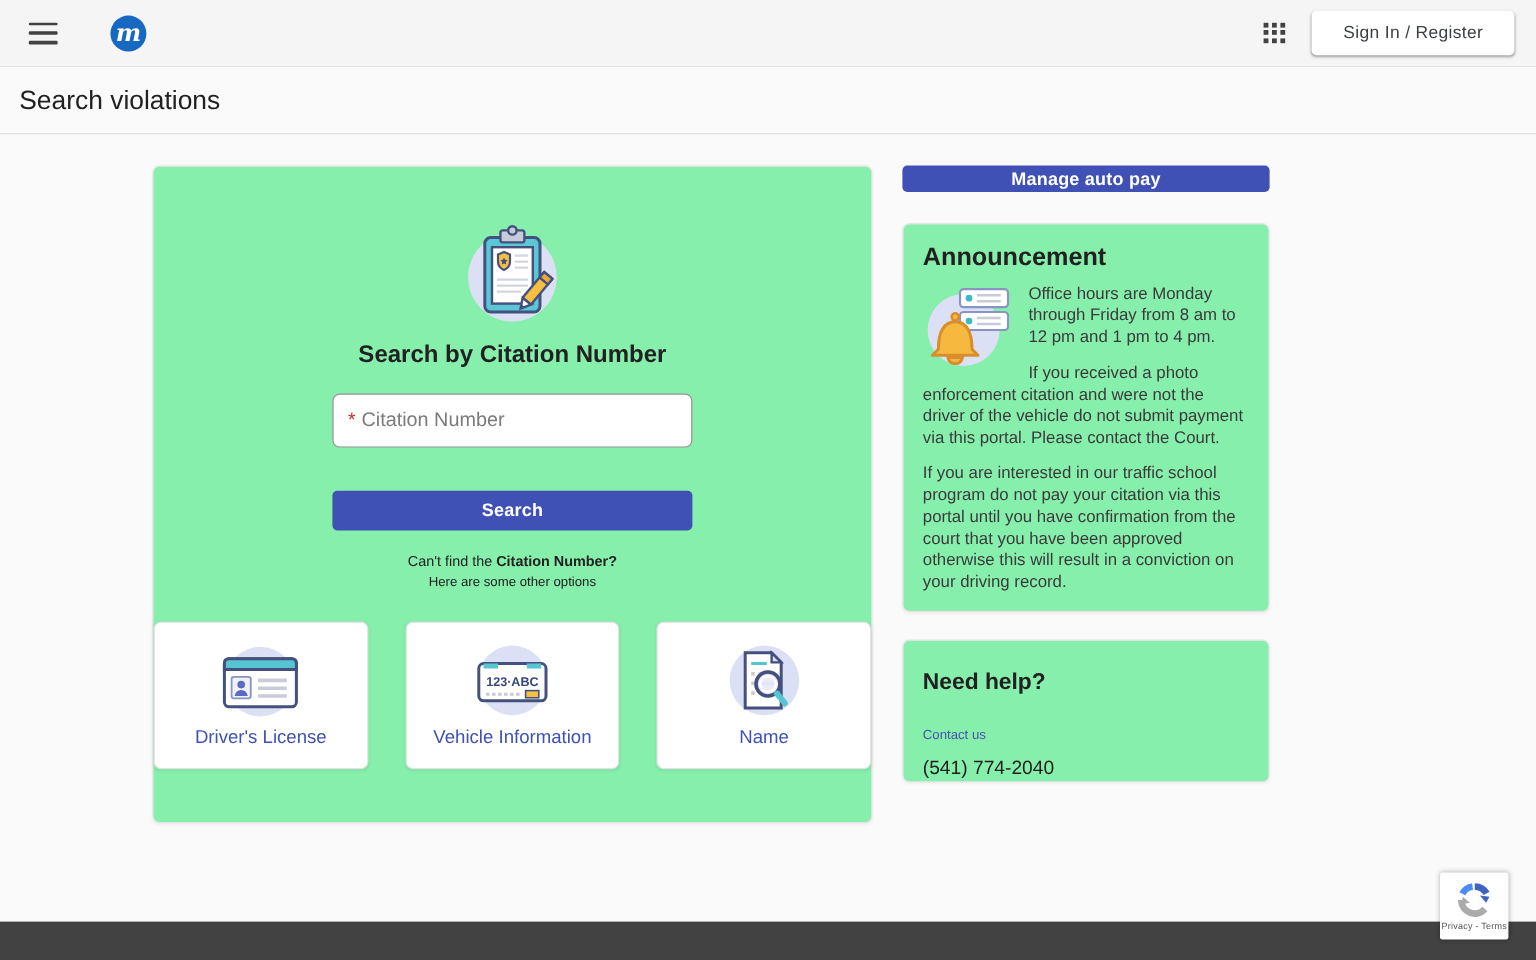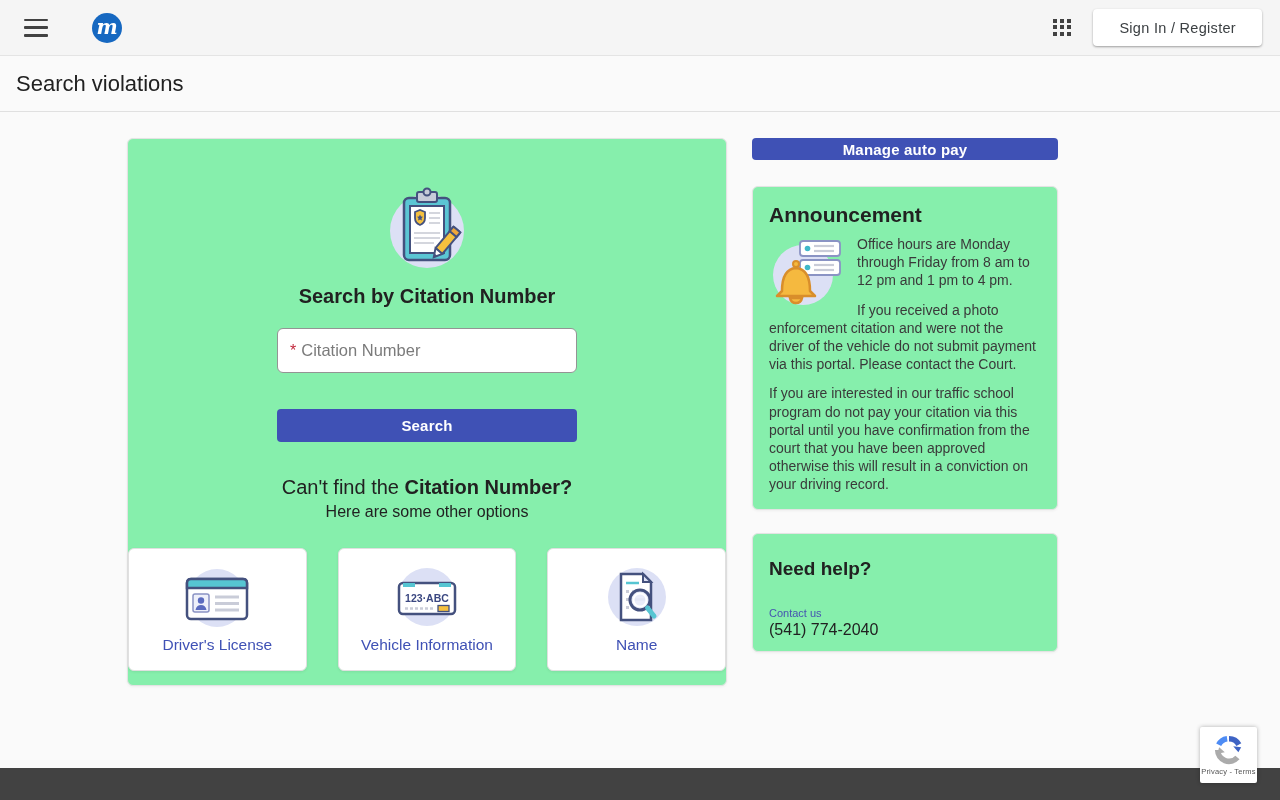--- a/index.html
+++ b/index.html
@@ -50,23 +50,23 @@
   }
   .citation-field .req { color:#c2283c; font-size:16px; margin-right:5px; }
   .citation-field input {
     border:none; outline:none; flex:1; font-family:inherit; font-size:16.5px; color:#212121; background:transparent;
   }
   .citation-field input::placeholder { color:#7b7b7b; opacity:1; }
   .search-btn {
     display:block; width:300px; height:33px; margin:36px auto 0; background:#3f51b5; color:#fff;
     border:none; border-radius:4px; font-family:inherit; font-size:15px; font-weight:700; letter-spacing:.2px; cursor:pointer;
   }
-  .hint1 { margin-top:34px; font-size:20px; color:#212121; }
+  .hint1 { margin-top:19px; font-size:12px; color:#212121; }
   .hint1 strong { font-weight:700; }
-  .hint2 { margin-top:4px; font-size:16px; color:#212121; }
+  .hint2 { margin-top:4px; font-size:11px; color:#212121; }
   .options { display:flex; justify-content:center; gap:31px; margin-top:27px; }
   .option-card {
     width:198px; height:123px; background:#fff; border:1px solid #e0e0e0; border-radius:6px;
     box-shadow:0 1px 3px rgba(0,0,0,.07); cursor:pointer;
     display:flex; flex-direction:column; align-items:center; justify-content:center; gap:8px;
   }
   .option-label { font-size:15.5px; font-weight:500; color:#3f51b5; }
 
   
   .sidebar { width:306px; display:flex; flex-direction:column; }
@@ -75,21 +75,21 @@
     font-family:inherit; font-size:15px; font-weight:700; letter-spacing:.2px; cursor:pointer;
   }
   .announce-card { margin-top:26px; padding:16px; }
   .announce-card h2 { font-size:21px; font-weight:600; color:#212121; margin-bottom:8px; }
   .announce-body { font-size:14px; line-height:1.3; color:#3a3a3a; }
   .announce-body .bell-float { float:left; margin:2px 14px 4px 0; }
   .announce-body p + p { margin-top:11px; }
   .help-card { margin-top:23px; padding:16px; height:119px; }
   .help-card h3 { font-size:19px; font-weight:700; color:#212121; margin-top:8px; }
   .contact-link { display:inline-block; margin-top:27px; font-size:11px; color:#4553b0; text-decoration:none; cursor:pointer; }
-  .phone { font-size:16px; color:#212121; }
+  .phone { margin-top:11px; font-size:16px; color:#212121; }
 
   
   .footer { position:absolute; left:0; bottom:0; width:1280px; height:32px; background:#424242; }
   .recaptcha-badge {
     position:absolute; right:23px; bottom:17px; width:57px; height:56px; background:#fff;
     border-radius:2px; box-shadow:0 0 4px rgba(0,0,0,.3); z-index:5; cursor:pointer;
     display:flex; flex-direction:column; align-items:center; justify-content:center; gap:2px;
   }
   .rc-text { font-size:7.5px; color:#555; letter-spacing:.2px; }
 </style>

